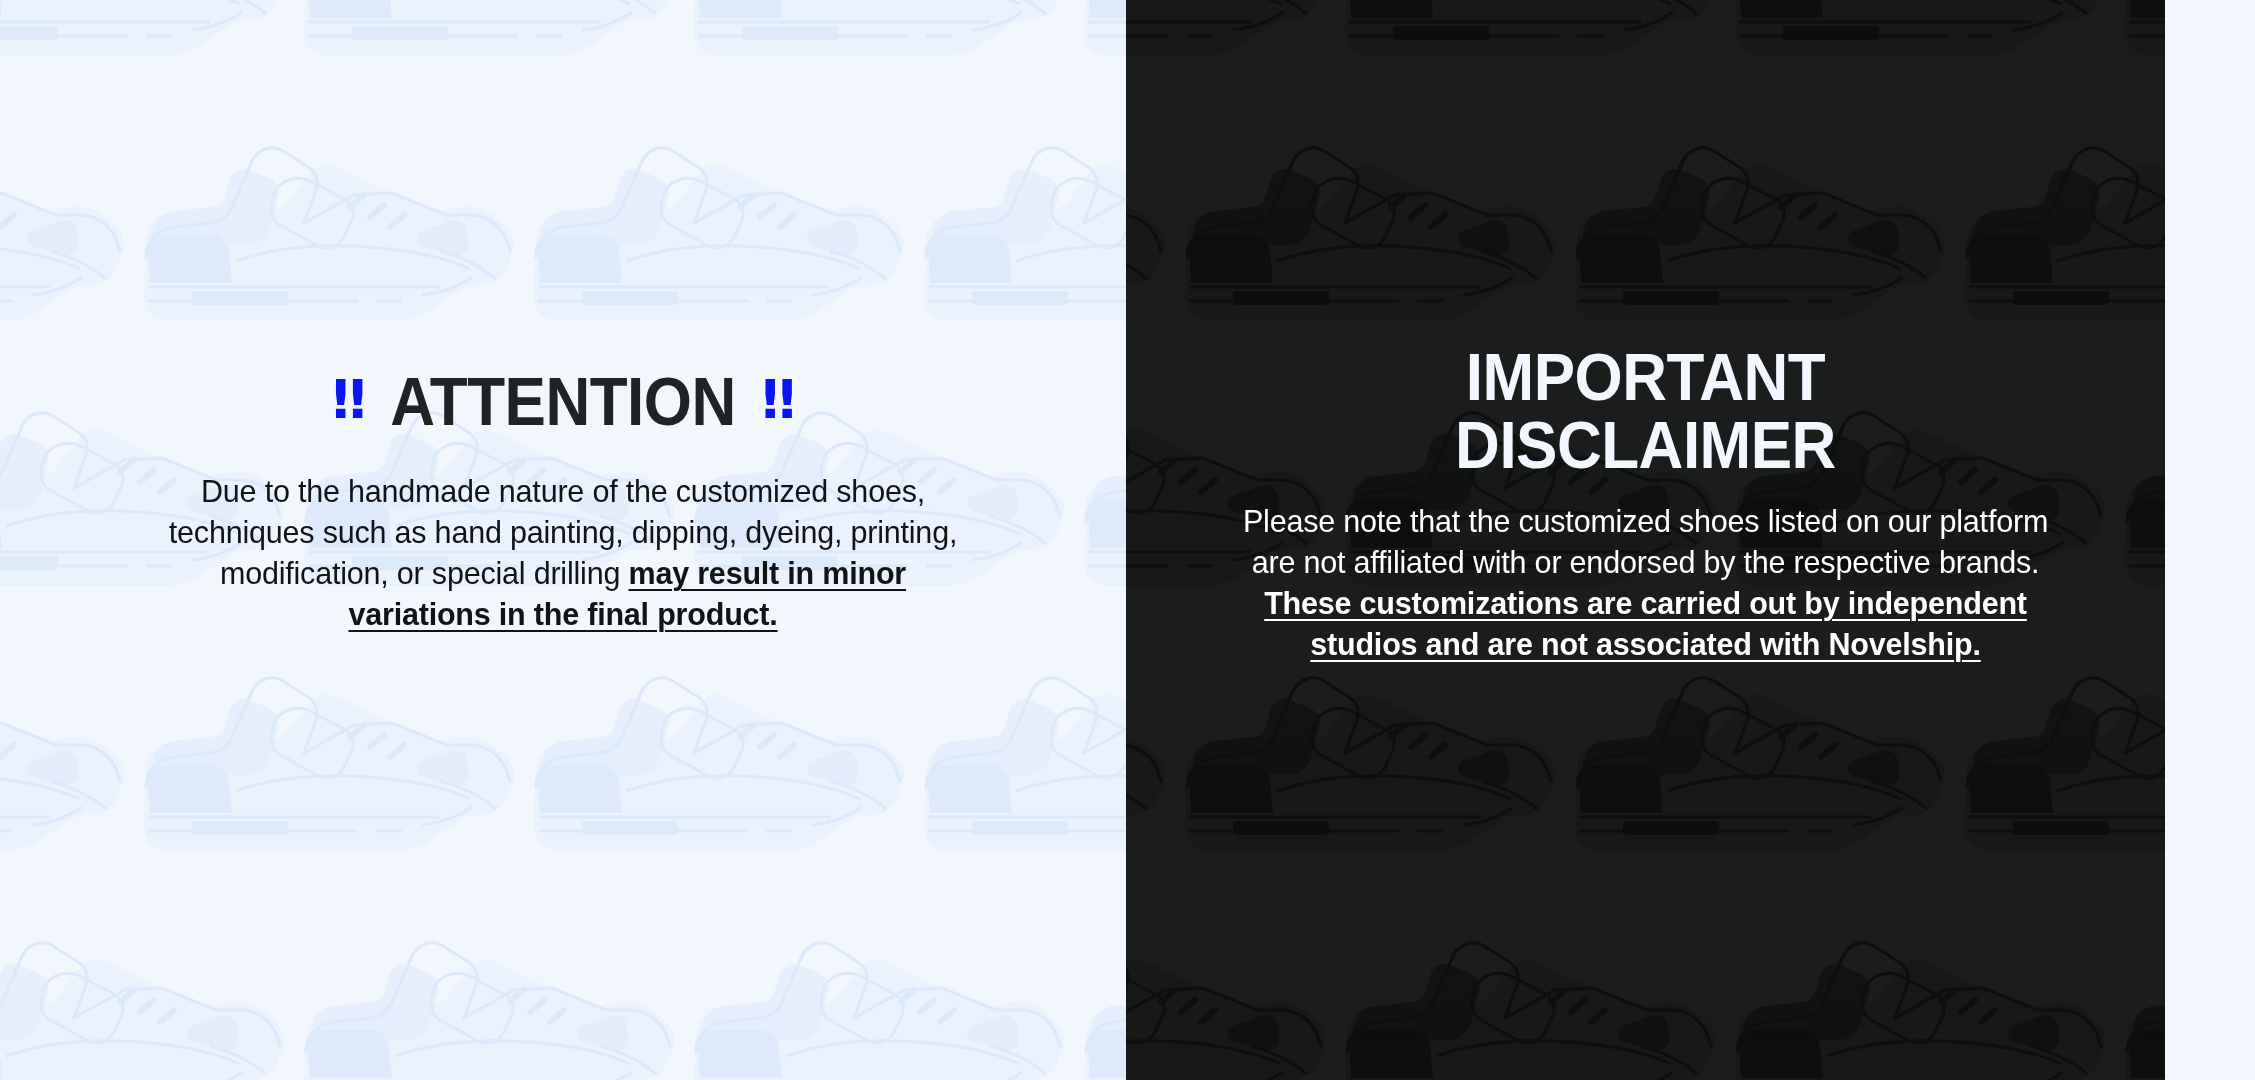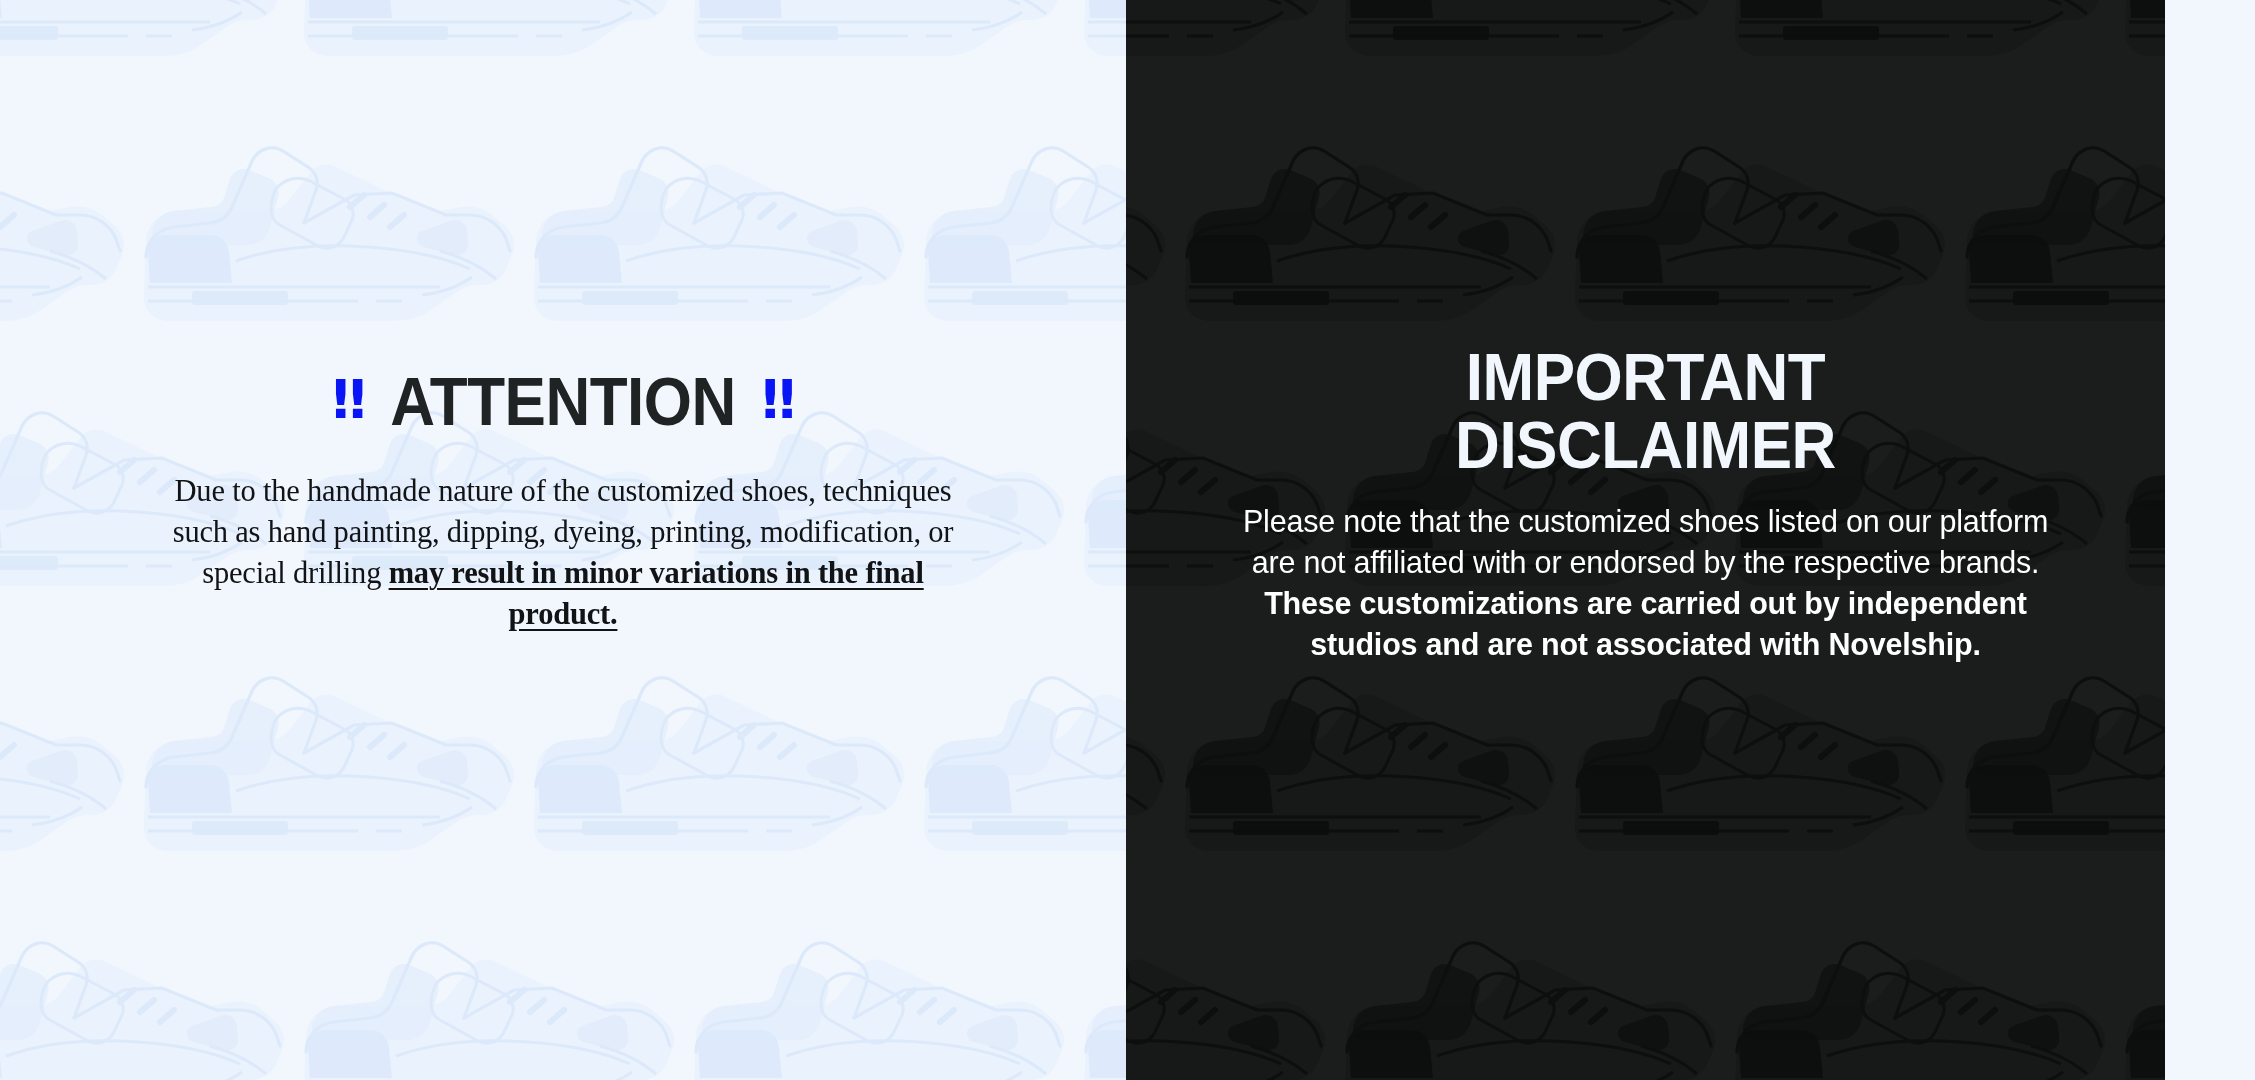--- a/index.html
+++ b/index.html
@@ -77,21 +77,21 @@
     line-height:1;
     font-family:"Liberation Sans", sans-serif;
     transform:scaleY(1.1);
   }
   .left-body {
     color:#111315;
     font-size:30.5px;
     line-height:1.345;
     font-weight:400;
     letter-spacing:-0.2px;
-    font-family:Liberation Serif, serif;
+    font-family:Liberation Sans, sans-serif;
   }
   .left-body .emph {
     font-weight:700;
     text-decoration:underline;
     text-underline-offset:5px;
     text-decoration-thickness:2.4px;
   }
 
   
   .right-inner {
@@ -114,20 +114,21 @@
   .right-body {
     color:#FFFFFF;
     font-size:30.5px;
     line-height:1.345;
     font-weight:400;
     letter-spacing:-0.2px;
     font-family:"Liberation Sans", sans-serif;
   }
   .right-body .emph {
     font-weight:700;
+    text-decoration:underline;
     text-underline-offset:5px;
     text-decoration-thickness:2.4px;
   }
 </style>
 </head>
 <body>
 
 <div class="stage">
 
   <section class="panel panel-left">

